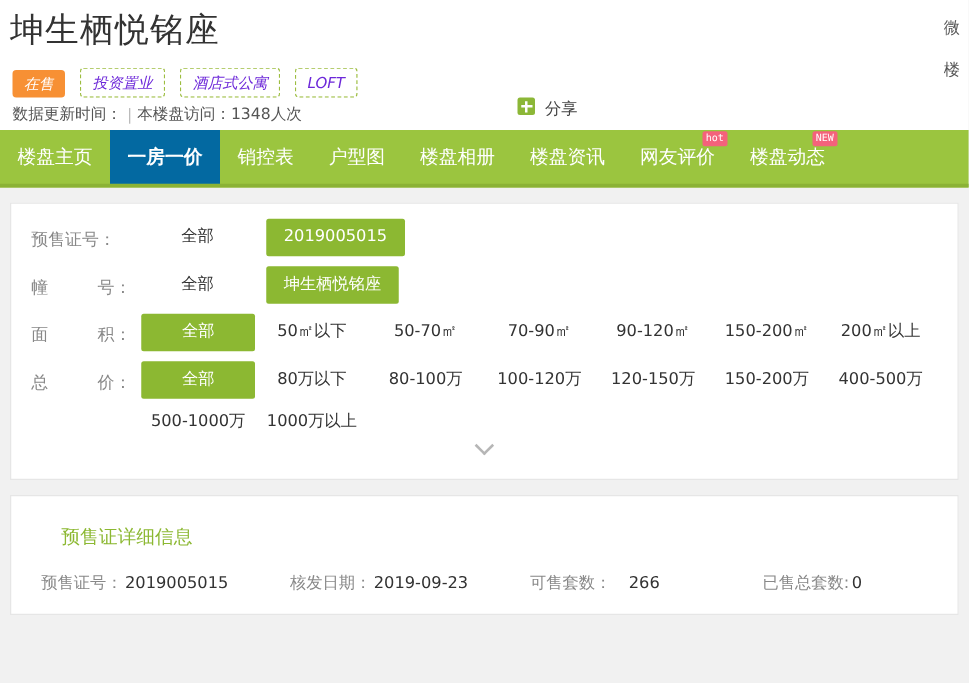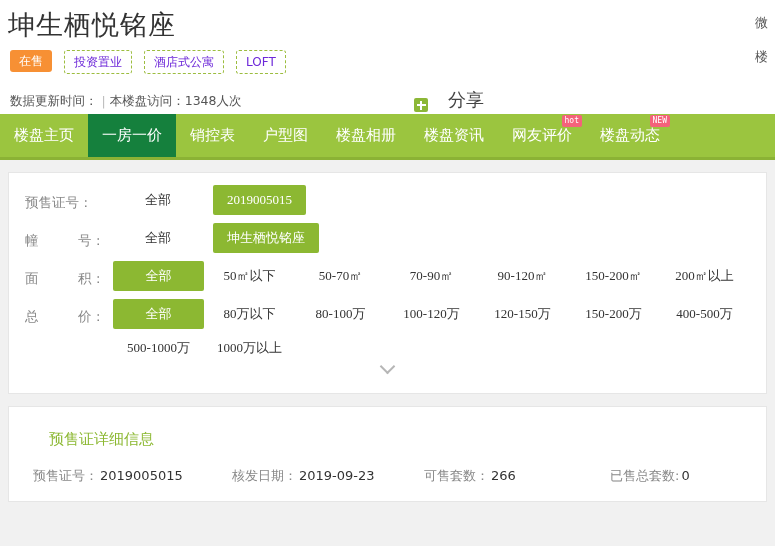--- a/index.html
+++ b/index.html
@@ -16,50 +16,50 @@
   
   .header { background: #ffffff; padding: 6px 8px 0 8px; position: relative; }
   .proj-title {
     font-size: 27px;
     font-weight: normal;
     color: #333;
     letter-spacing: 1px;
     line-height: 38px;
     height: 40px;
   }
-  .tag-row { display: flex; align-items: flex-start; gap: 12px; height: 28px; margin-top: 4px; padding-left: 2px; }
+  .tag-row { display: flex; align-items: flex-end; gap: 12px; height: 28px; margin-top: 4px; padding-left: 2px; font-style: italic; }
   .tag {
     font-size: 12px;
     line-height: 1;
     padding: 5px 9px;
     border-radius: 3px;
     white-space: nowrap;
   }
   .tag-status { background: #f79034; color: #fff; }
   .tag-feature { border: 1px dashed #9cbd3f; color: #6d28d9; background: #fff; }
 
   .meta-row {
-    margin-top: 10px;
+    margin-top: 0;
     height: 26px;
     display: flex;
     align-items: center;
     font-size: 12.5px;
     color: #555;
     position: relative;
     padding-left: 2px;
   }
   .meta-sep { color: #bbb; margin: 0 4px; }
   .share-box {
     position: absolute;
     left: 406px;
     top: 0;
     display: flex;
-    align-items: flex-end;
-    gap: 20px;
-    font-size: 18px;
+    align-items: flex-start;
+    gap: 8px;
+    font-size: 13px;
     color: #444;
   }
   .share-icon {
     width: 14px; height: 14px;
     background: #8cb737;
     border-radius: 2px;
     position: relative;
     display: inline-block;
   }
   .share-icon::before, .share-icon::after {
@@ -94,21 +94,21 @@
   .nav-item {
     position: relative;
     display: flex;
     align-items: center;
     padding: 0 14px;
     font-size: 15px;
     color: #ffffff;
     white-space: nowrap;
     cursor: pointer;
   }
-  .nav-item.active { background: #15803d; font-weight: normal; }
+  .nav-item.active { background: #0369a1; font-weight: bold; }
   .nav-badge {
     position: absolute;
     top: 1px;
     right: 4px;
     background: #f4627b;
     color: #fff;
     font-size: 8px;
     line-height: 9px;
     padding: 1px 3px 2px 3px;
     border-radius: 2px;
@@ -133,21 +133,21 @@
   .filter-label {
     width: 88px;
     flex: none;
     font-size: 13.5px;
     color: #888;
     line-height: 30px;
     padding-top: 2px;
     letter-spacing: 0px;
   }
   .filter-label.spread { display: flex; justify-content: space-between; padding-right: 8px; }
-  .filter-opts { display: flex; flex-wrap: wrap; align-items: center; font-family: Liberation Serif, serif; }
+  .filter-opts { display: flex; flex-wrap: wrap; align-items: center; }
   .opt {
     font-size: 13px;
     color: #333;
     line-height: 18px;
     padding: 6px 14px;
     margin-right: 10px;
     margin-bottom: 4px;
     cursor: pointer;
     white-space: nowrap;
     border-radius: 2px;
@@ -182,21 +182,21 @@
     padding-left: 40px;
     line-height: 24px;
     margin-bottom: 16px;
   }
   .detail-row { display: flex; padding-left: 24px; font-size: 13px; color: #555; }
   .detail-item { display: flex; align-items: baseline; white-space: nowrap; }
   .detail-item .dk { color: #888; }
   .detail-item .dv { color: #333; margin-left: 2px; }
   .di-0 { width: 199px; }
   .di-1 { width: 192px; }
-  .di-2 { width: 186px; }
+  .di-2 { width: 186px; gap: 12px; }
 </style>
 </head>
 <body>
 
 <div class="page">
 
   <div class="header">
 
     <div class="proj-title">坤生栖悦铭座</div>
 

